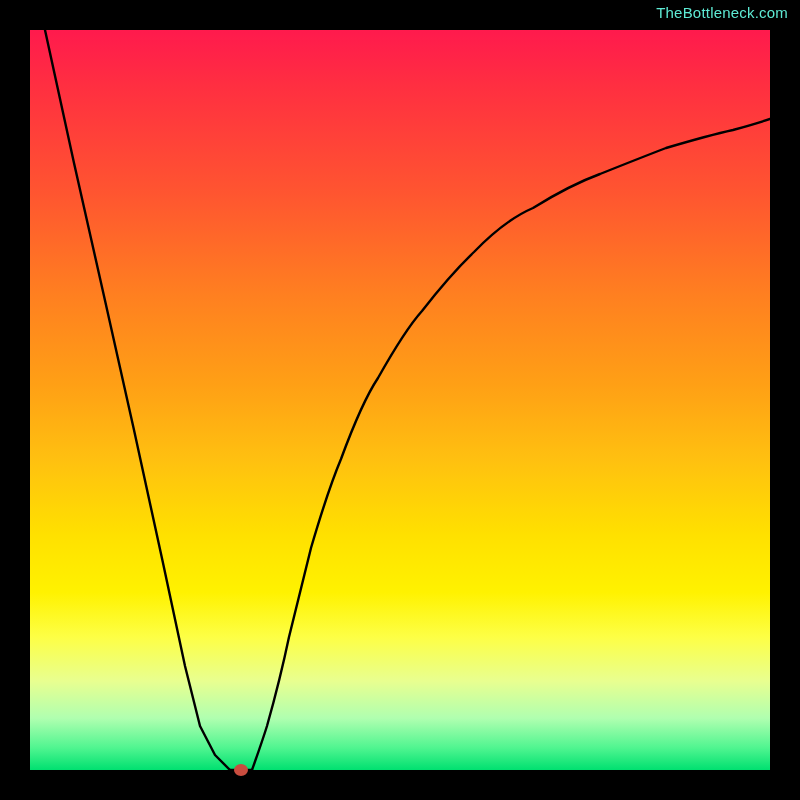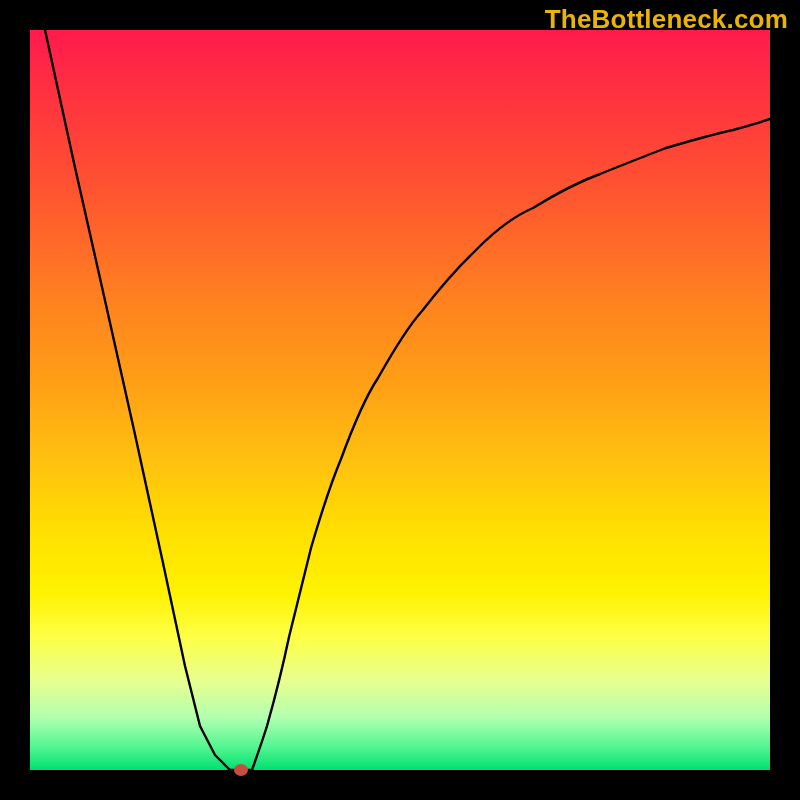--- a/index.html
+++ b/index.html
@@ -38,23 +38,23 @@
       #e8ff90 88%,
       #b0ffb0 93%,
       #50f590 97%,
       #00e070 100%
     );
   }
   .watermark {
     position: absolute;
     top: 4px;
     right: 12px;
-    color: #eab308;
-    font-size: 26px;
-    font-weight: 700;
+    color: #5eead4;
+    font-size: 15px;
+    font-weight: 400;
     letter-spacing: 0.2px;
   }
   svg.curve {
     position: absolute;
     top: 0;
     left: 0;
     width: 740px;
     height: 740px;
   }
   .marker {

